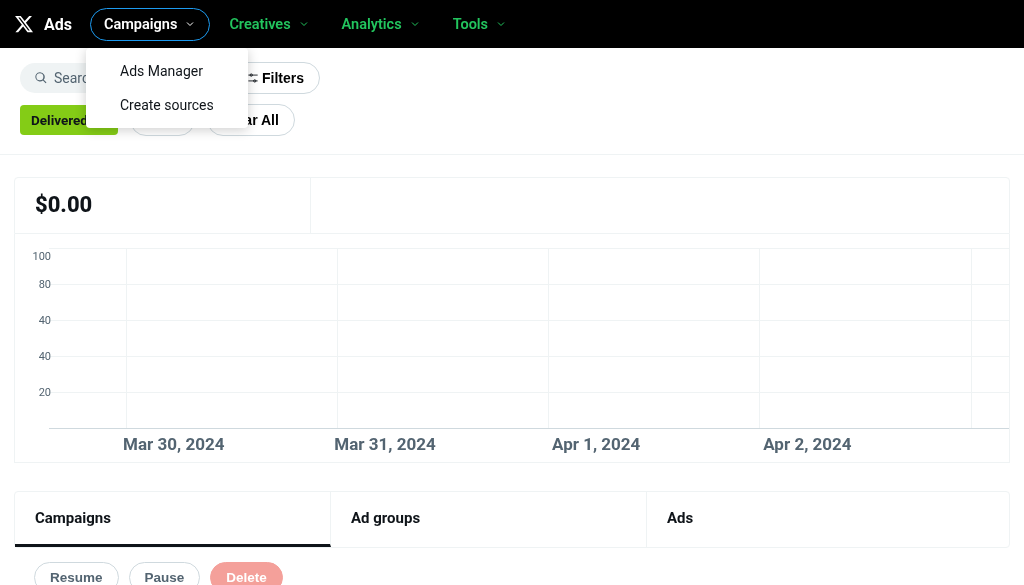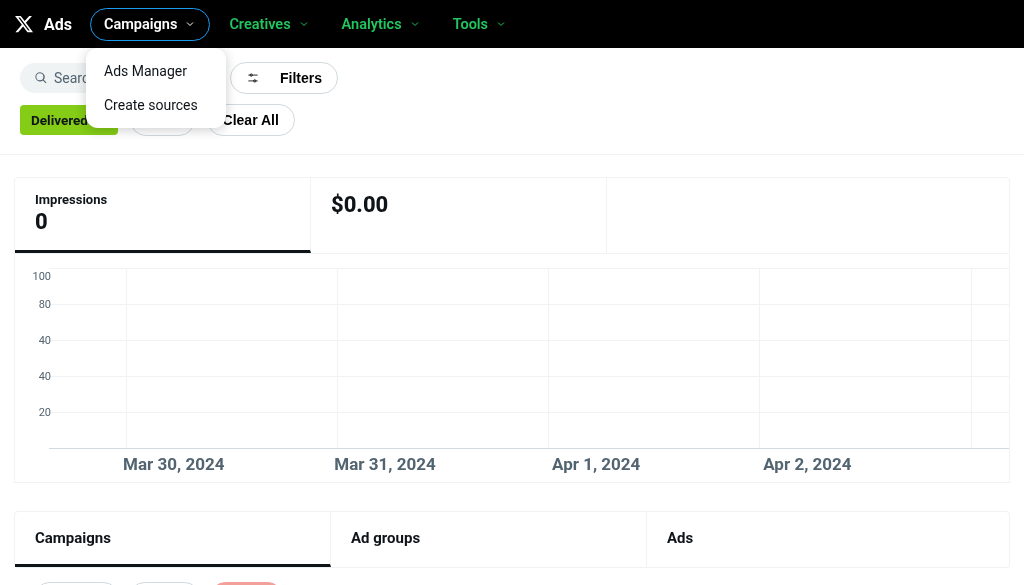--- a/index.html
+++ b/index.html
@@ -9,28 +9,28 @@
     .topnav { background: #000; height: 48px; display: flex; align-items: center; padding: 0 14px; gap: 6px; }
     .logo { width: 20px; height: 20px; display: flex; align-items: center; justify-content: center; }
     .logo svg { width: 20px; height: 20px; fill: #fff; }
     .brand { color: #fff; font-weight: 700; font-size: 16px; margin-left: 4px; margin-right: 12px; }
     .nav-item { display: flex; align-items: center; gap: 7px; color: #22c55e; font-size: 14.5px; padding: 7px 13px; border-radius: 18px; cursor: pointer; font-weight: 600; }
     .nav-item.active { color: #fff; border: 1px solid #1d9bf0; }
     .chev { width: 12px; height: 12px; display: inline-flex; }
     .chev svg { width: 12px; height: 12px; stroke: currentColor; stroke-width: 2; fill: none; }
 
     
-    .dropdown { position: absolute; left: 86px; top: 48px; background: #fff; border-radius: 12px; box-shadow: 0 2px 12px rgba(0,0,0,0.2); padding: 6px 0; min-width: 140px; z-index: 100; }
+    .dropdown { position: absolute; left: 86px; top: 48px; background: #fff; border-radius: 4px; box-shadow: 0 2px 12px rgba(0,0,0,0.2); padding: 6px 16px; min-width: 140px; z-index: 100; }
     .dropdown-item { padding: 9px 18px; font-size: 14px; cursor: pointer; }
 
     
     .filter-row { display: flex; align-items: center; gap: 10px; padding: 14px 20px 10px; }
     .search-box { display: flex; align-items: center; gap: 6px; background: #eff3f4; border-radius: 20px; padding: 7px 14px; color: #536471; font-size: 14px; min-width: 200px; }
     .search-box svg { width: 14px; height: 14px; fill: #536471; }
-    .pill-btn { display: flex; align-items: center; gap: 20px; background: #fff; border: 1px solid #cfd9de; border-radius: 20px; padding: 7px 15px; font-size: 14px; font-weight: 700; cursor: pointer; text-align: right; }
+    .pill-btn { display: flex; align-items: center; gap: 2px; background: #fff; border: 1px solid #cfd9de; border-radius: 20px; padding: 7px 15px; font-size: 14px; font-weight: 700; cursor: pointer; text-align: right; }
     .pill-btn svg { width: 14px; height: 14px; stroke: #0f1419; stroke-width: 1.5; fill: none; }
 
     
     .chip-row { display: flex; align-items: center; gap: 12px; padding: 0 20px 18px; }
     .chip { display: flex; align-items: center; gap: 8px; background: #84cc16; border-radius: 4px; padding: 7px 11px; font-size: 13.5px; font-weight: 700; }
     .chip-x { font-size: 13px; cursor: pointer; color: #536471; }
 
     .divider { border-bottom: 1px solid #eff3f4; }
 
     
@@ -141,24 +141,20 @@
     </button>
   <button class="pill-btn">
       <span>Clear All</span>
     </button>
 </div>
 
 <div class="divider"></div>
 
 <div class="metrics-wrap">
   <div class="metrics">
-    <div class="metric active">
-      <div class="metric-label">Impressions</div>
-      <div class="metric-value">0</div>
-    </div>
     <div class="metric">
       <div class="metric-value">$0.00</div>
     </div>
     <div class="metric-spacer"></div>
   </div>
 
   <div class="chart">
     <div class="chart-grid" id="chart-grid">
         <div class="vline" style="left: 8%;"></div>
         <div class="vline" style="left: 30%;"></div>

